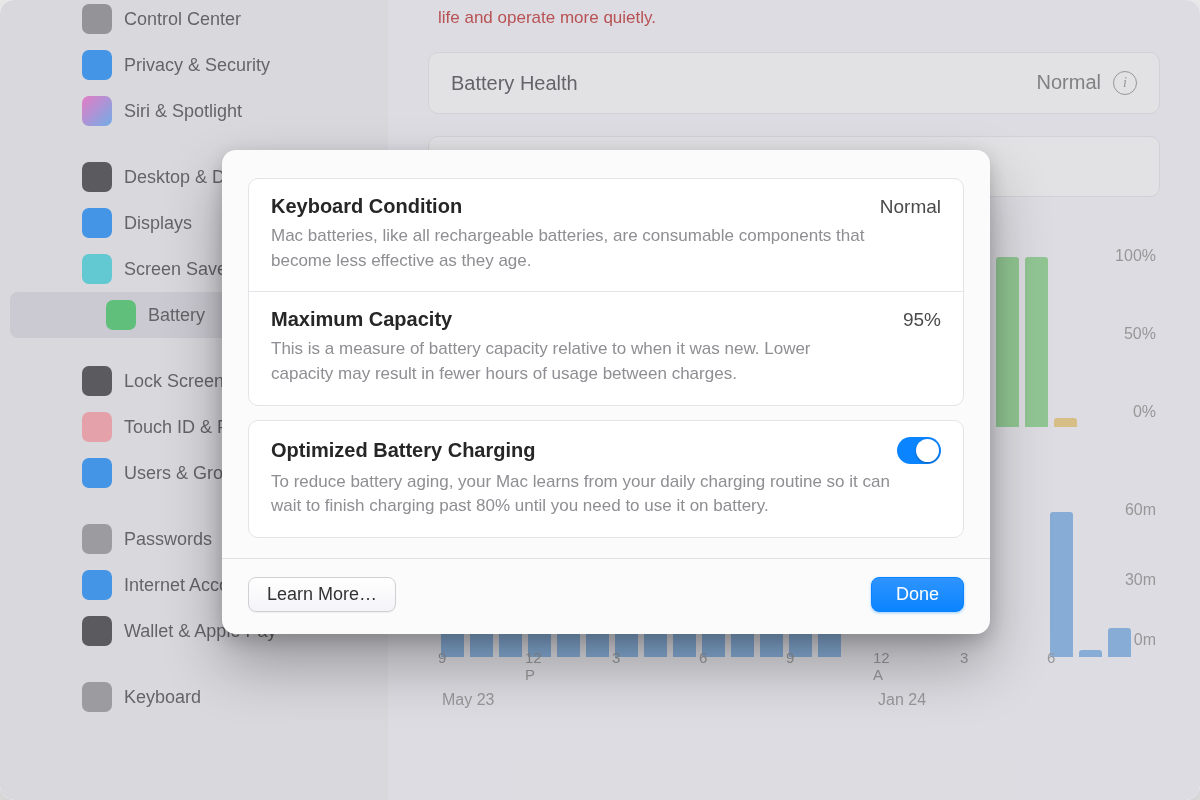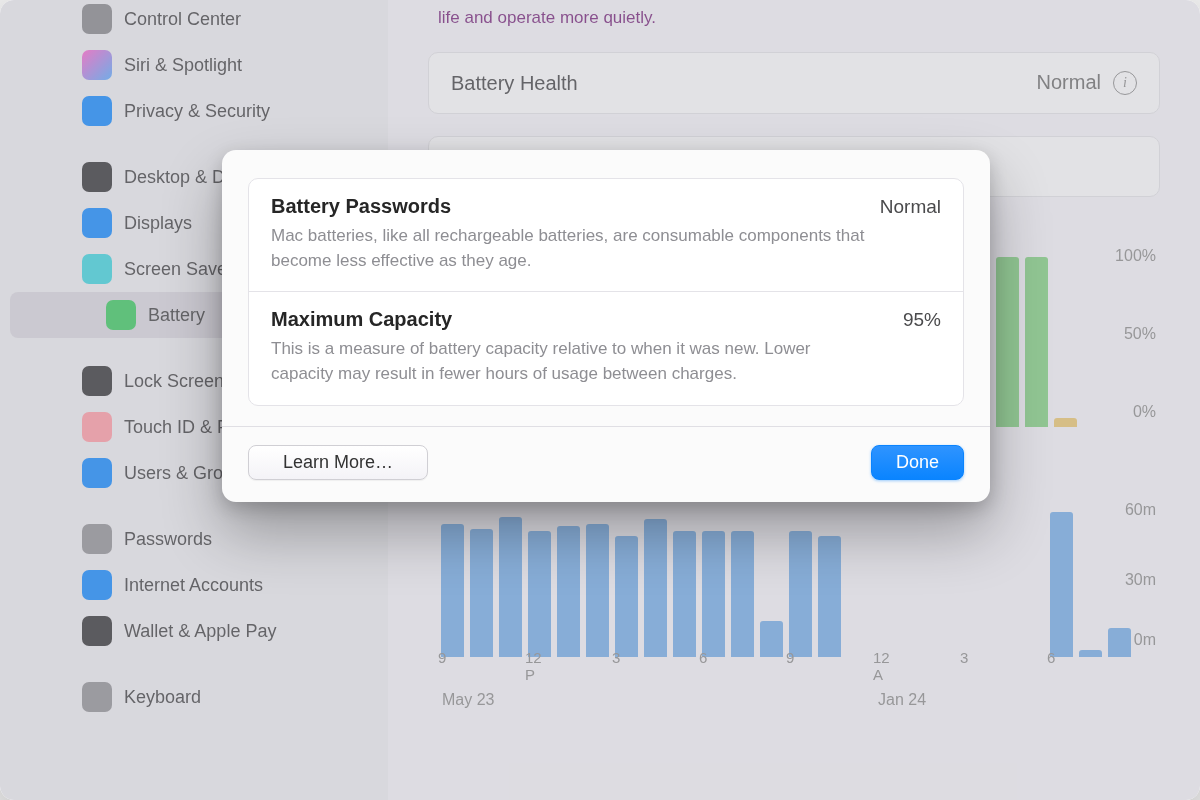--- a/index.html
+++ b/index.html
@@ -49,21 +49,21 @@
     flex: 0 0 30px;
   }
   .content {
     flex: 1;
     background: #F3F2F7;
     padding: 0 40px 0 40px;
     position: relative;
     overflow: hidden;
     color: #5a5a5e;
   }
-  .content .desc-faded { color:#701a75; font-size:17px; line-height:1.4; padding-left:10px; }
+  .content .desc-faded { color:#b91c1c; font-size:17px; line-height:1.4; padding-left:10px; }
   .card {
     background: rgba(255,255,255,0.6);
     border: 1px solid #E1E0E5;
     border-radius: 10px;
     margin-top: 22px;
   }
   .card-row {
     display:flex; align-items:flex-end; justify-content:space-between;
     padding: 18px 22px;
     font-size: 20px;
@@ -127,21 +127,21 @@
     content:"";position:absolute;right:2px;top:2px;
     width:23px;height:23px;background:#fff;border-radius:50%;
     box-shadow:0 1px 2px rgba(0,0,0,0.3);
   }
   .sheet-sep { height:1px; background:#E0DFE4; margin:20px 0 0 0;}
   .sheet-foot {
     display:flex; justify-content:space-between; align-items:center;
     padding: 18px 26px 22px 26px;
   }
   .btn {
-    font-size:18px; padding:6px 34px;
+    font-size:18px; padding:6px 18px;
     border-radius:8px; cursor:pointer;
     border:1px solid #D0CFD4; background:linear-gradient(#FFFFFF,#F4F3F7);
     box-shadow:0 1px 1px rgba(0,0,0,0.05);
     color:#333;
   }
   .btn.primary {
     background:linear-gradient(#2F94FF,#0A84FF);
     border:1px solid #0A84FF; color:#fff;
     padding:6px 24px;
     box-shadow:0 1px 3px rgba(10,132,255,0.4);
@@ -157,26 +157,26 @@
 </head>
 <body>
 
 <div class="window">
   <div class="sidebar" id="sidebar">
       <div class="side-item" style="margin-top: -4px;">
         <span class="side-icon ic-cc"></span>
         <span>Control Center</span>
       </div>
       <div class="side-item">
+        <span class="side-icon ic-priv"></span>
+        <span>Privacy &amp; Security</span>
+      </div>
+      <div class="side-item">
         <span class="side-icon ic-siri"></span>
         <span>Siri &amp; Spotlight</span>
-      </div>
-      <div class="side-item">
-        <span class="side-icon ic-priv"></span>
-        <span>Privacy &amp; Security</span>
       </div>
       <div class="side-spacer"></div>
       <div class="side-item">
         <span class="side-icon ic-desk"></span>
         <span>Desktop &amp; Dock</span>
       </div>
       <div class="side-item">
         <span class="side-icon ic-disp"></span>
         <span>Displays</span>
       </div>
@@ -317,33 +317,42 @@
     </div>
   </div>
 </div>
 
 <div class="dim"></div>
 
 <div class="sheet">
   <div class="section-group">
     <div class="sec">
       <div class="sec-head">
-        <span class="sec-title">Battery Passwords</span>
+        <span class="sec-title">Keyboard Condition</span>
         <span class="sec-val">Normal</span>
       </div>
       <div class="sec-desc">Mac batteries, like all rechargeable batteries, are consumable components that become less effective as they age.</div>
     </div>
     <div class="sec">
       <div class="sec-head">
         <span class="sec-title">Maximum Capacity</span>
         <span class="sec-val">95%</span>
       </div>
       <div class="sec-desc">This is a measure of battery capacity relative to when it was new. Lower capacity may result in fewer hours of usage between charges.</div>
     </div>
   </div>
 
+  <div class="section-group" style="margin-top:14px">
+    <div class="sec">
+      <div class="sec-head" style="align-items:center">
+        <span class="sec-title">Optimized Battery Charging</span>
+        <span class="toggle"></span>
+      </div>
+      <div class="sec-desc" style="max-width:650px">To reduce battery aging, your Mac learns from your daily charging routine so it can wait to finish charging past 80% until you need to use it on battery.</div>
+    </div>
+  </div>
 
   <div class="sheet-sep"></div>
   <div class="sheet-foot">
     <button class="btn">Learn More…</button>
     <button class="btn primary">Done</button>
   </div>
 </div>
 
 </body></html>

